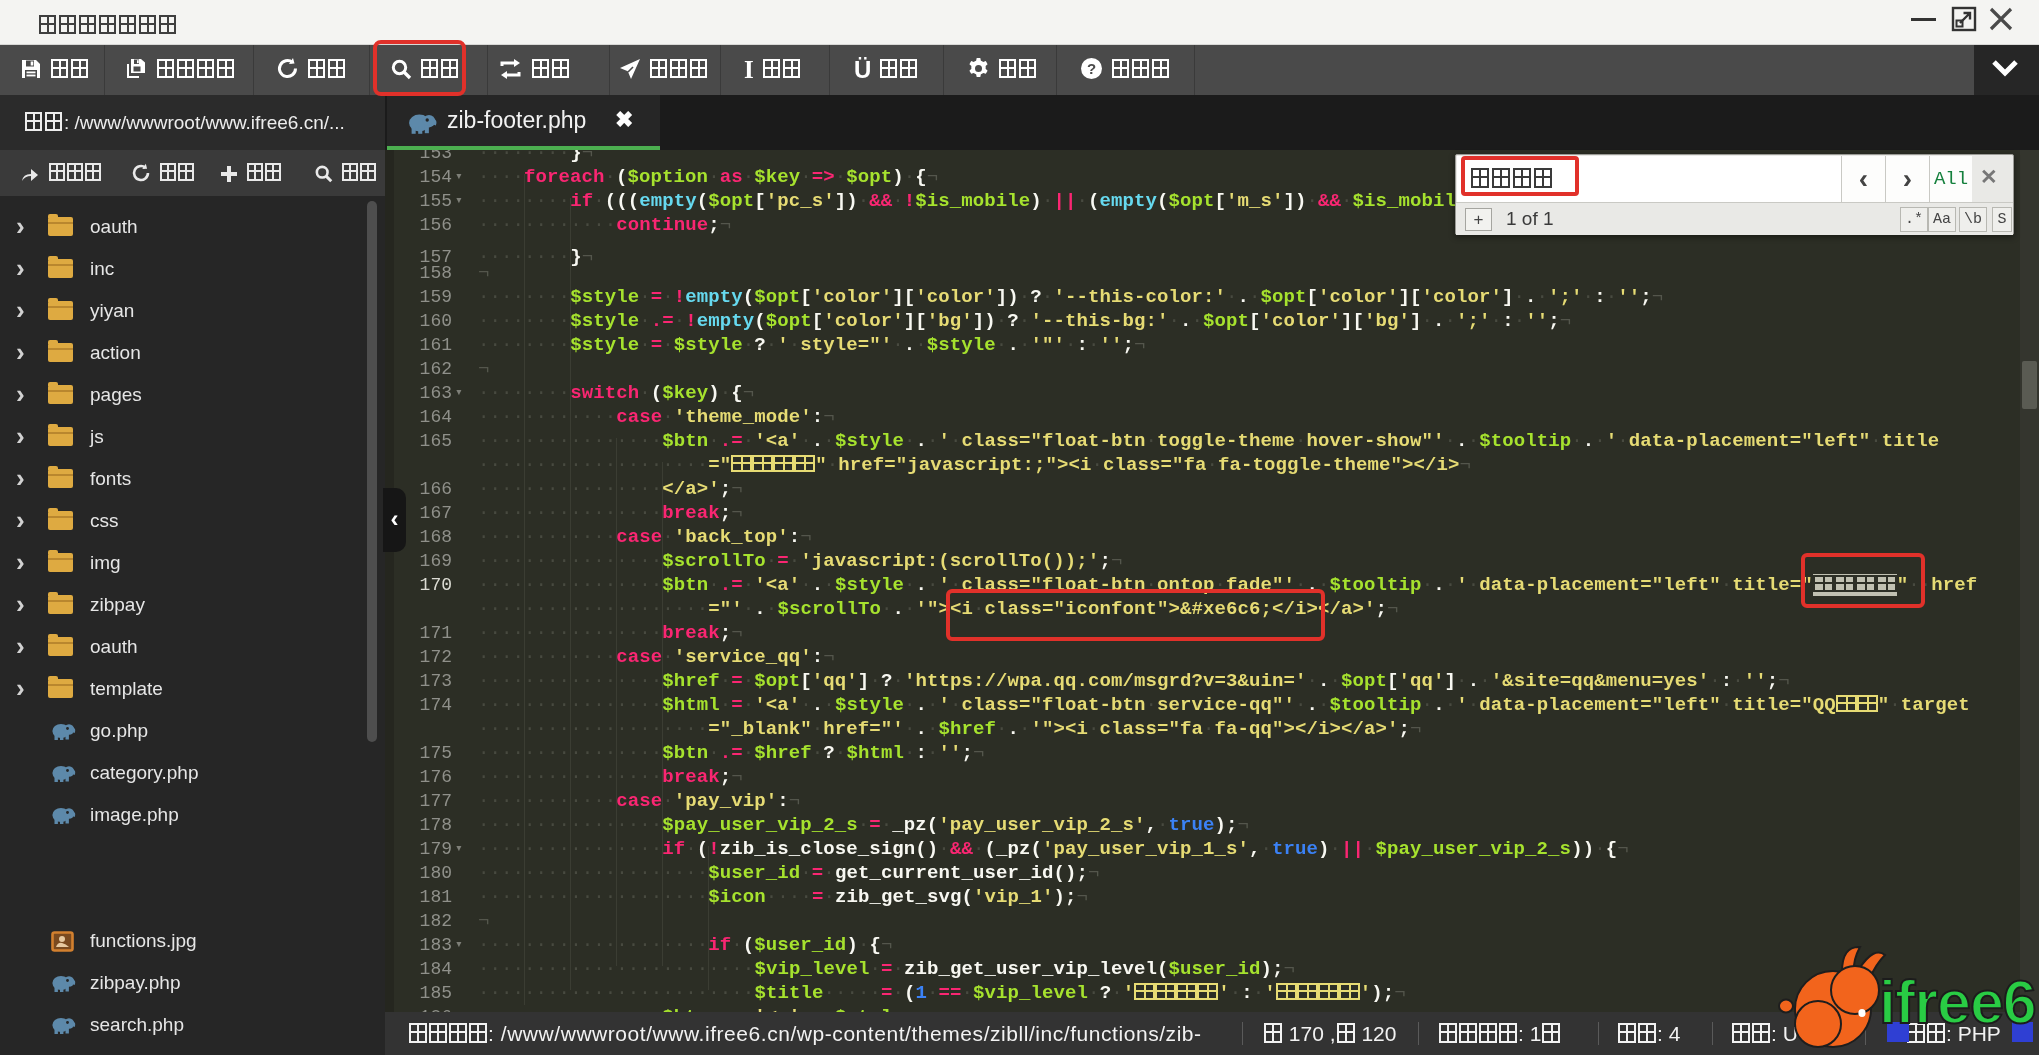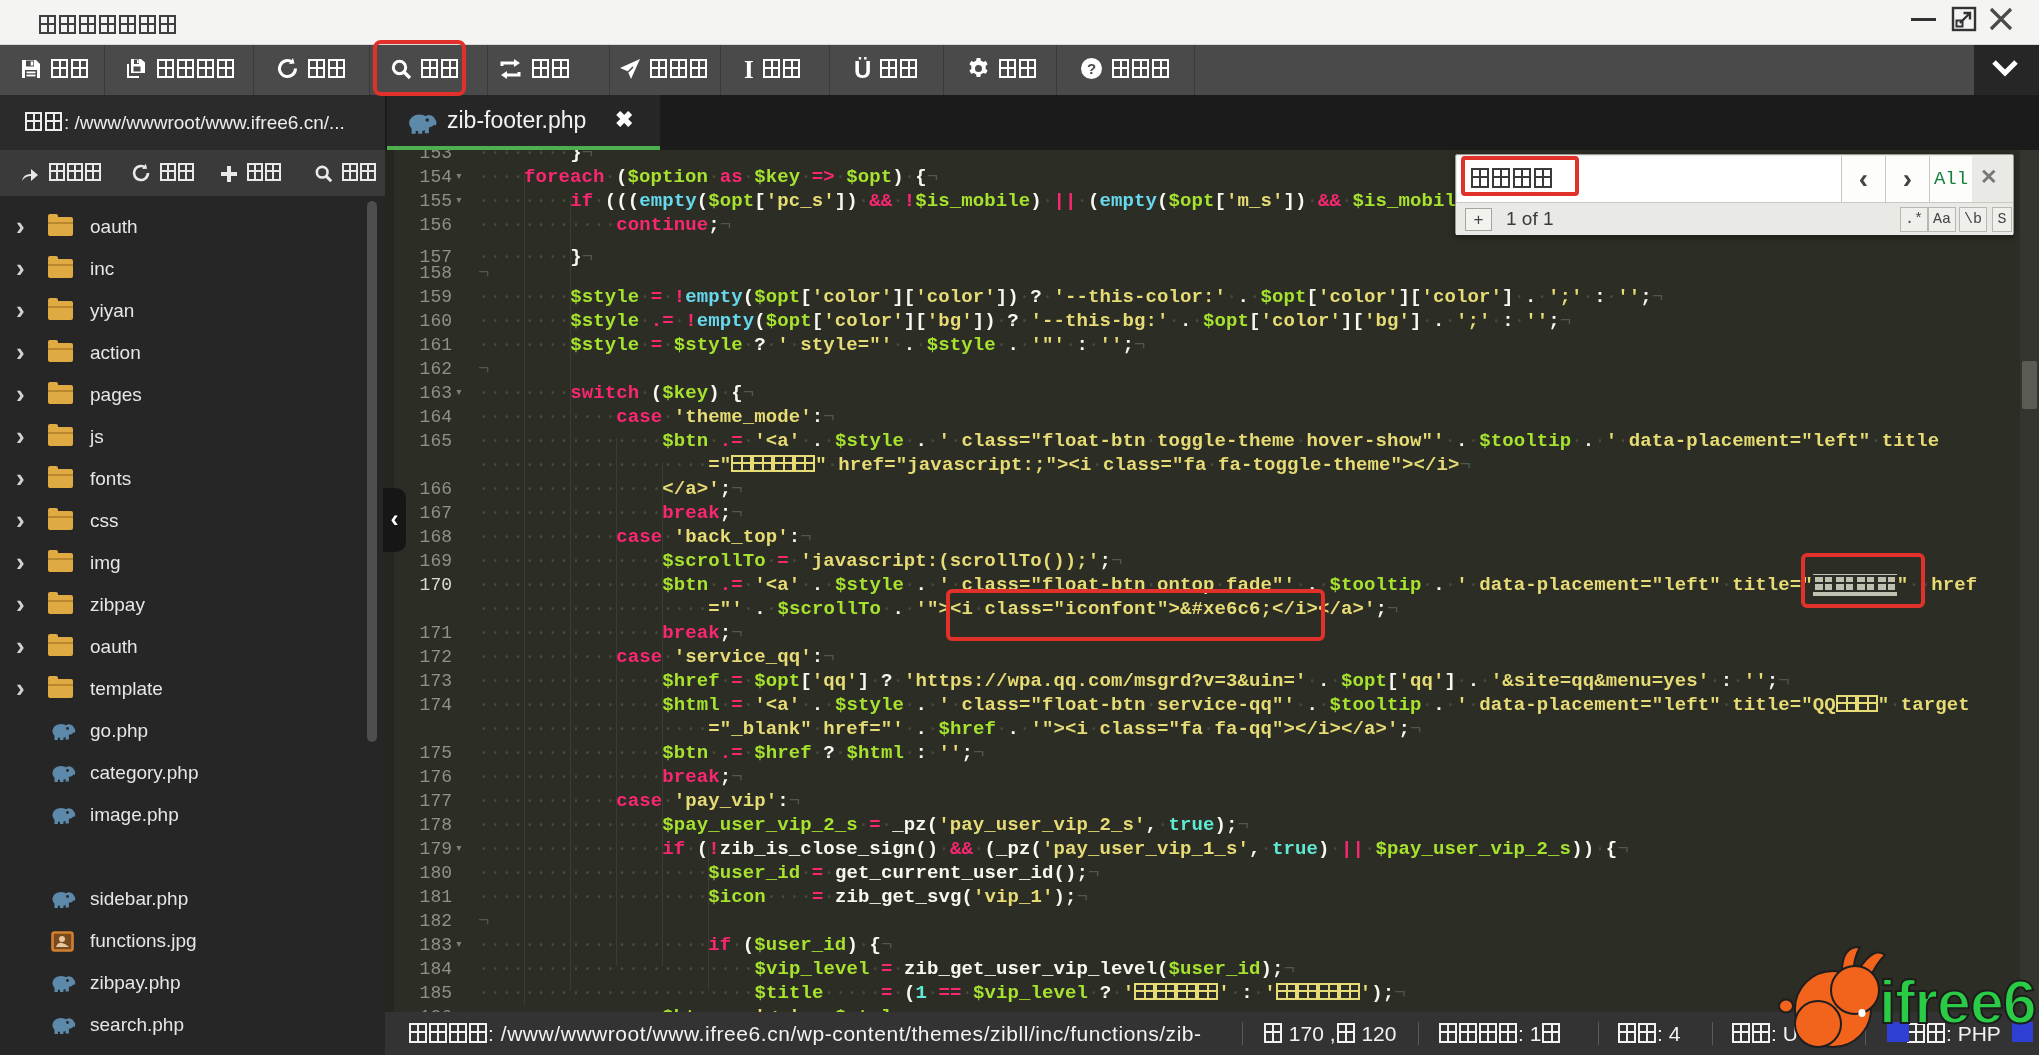--- a/index.html
+++ b/index.html
@@ -39,21 +39,21 @@
 .tl{position:absolute;left:90px;top:0}
 #treebar{position:absolute;left:367px;top:201px;width:10px;height:541px;background:#4e4e4e;border-radius:5px}
 #handle{position:absolute;left:383px;top:488px;width:23px;height:64px;background:#161616;border-radius:0 10px 10px 0;color:#fff;font-size:24px;font-weight:700;line-height:62px;text-align:center}
 
 #editor{position:absolute;left:385px;top:150px;width:1654px;height:862px;background:#2c2e25;overflow:hidden}
 .row{position:absolute;left:0;width:1654px;height:24px;font-family:"Liberation Mono",monospace;font-weight:700;font-size:19px;line-height:24px;letter-spacing:.1px;white-space:pre}
 .row .ln{position:absolute;left:0;top:0;width:67px;text-align:right;color:#8f908a;font-weight:400;font-size:18px;letter-spacing:0;font-style:normal}
 .row .ln.cur{color:#dcdcd4}
 .row .fd{position:absolute;left:70px;top:0;color:#7e7f78;font-size:13px;font-style:normal}
 .row .ct{position:absolute;left:93px;top:0}
-.k{color:#f92672}.v{color:#a6e22e}.s{color:#e6db74}.w{color:#f8f8f2}.f{color:#66d9ef}.p{color:#5eead4}
+.k{color:#f92672}.v{color:#a6e22e}.s{color:#e6db74}.w{color:#f8f8f2}.f{color:#66d9ef}.p{color:#3b82f6}
 .d{color:#484a40}.n{color:#54564c;font-weight:400}
 .m{background:#c1c1b2;color:#2d2f26}
 b{font-weight:700;font-style:normal}b.d,b.n{font-weight:400}
 .ig{position:absolute;width:1px;background:#3b3d33}
 #vsb{position:absolute;left:2020px;top:150px;width:19px;height:862px;background:#34352e}
 #vsbt{position:absolute;left:2022px;top:361px;width:15px;height:48px;background:#5a5b53;border-radius:2px}
 
 #spanel{position:absolute;left:1455px;top:154px;width:559px;height:81px;background:#e9e9e6;border:1px solid #9a9a95;border-radius:2px;box-shadow:0 2px 6px rgba(0,0,0,.45)}
 #sinput{position:absolute;left:1px;top:1px;width:384px;height:46px;background:#fff}
 #sintext{position:absolute;left:14px;top:12px;font-size:20px;color:#3a3a3a}
@@ -276,34 +276,20 @@
           <ellipse cx="10" cy="10" rx="8.6" ry="7"></ellipse>
           <circle cx="18" cy="8.5" r="5.2"></circle>
           <path d="M21.5 6q4 1.5 2.2 6l-2-.7q1.3-3-1-4.2z"></path>
           <rect x="3.5" y="13" width="3.4" height="6"></rect>
           <rect x="9" y="13" width="3.4" height="6"></rect>
           <rect x="14.5" y="12" width="3.4" height="6.5"></rect>
           <circle cx="16.5" cy="7.5" r="1.4" fill="#262626"></circle>
         </g>
       </svg>
       <span class="tl">image.php</span>
-    </div>
-<div class="ti" style="top:682px">
-      <svg class="fic" width="26" height="20" viewBox="0 0 26 20">
-        <g fill="#5d89aa">
-          <ellipse cx="10" cy="10" rx="8.6" ry="7"></ellipse>
-          <circle cx="18" cy="8.5" r="5.2"></circle>
-          <path d="M21.5 6q4 1.5 2.2 6l-2-.7q1.3-3-1-4.2z"></path>
-          <rect x="3.5" y="13" width="3.4" height="6"></rect>
-          <rect x="9" y="13" width="3.4" height="6"></rect>
-          <rect x="14.5" y="12" width="3.4" height="6.5"></rect>
-          <circle cx="16.5" cy="7.5" r="1.4" fill="#262626"></circle>
-        </g>
-      </svg>
-      <span class="tl">sidebar.php</span>
     </div>
 <div class="ti" style="top:724px">
       <svg class="fic" width="23" height="21" viewBox="0 0 23 21">
         <rect x="1.5" y="1.5" width="20" height="18" rx="2" fill="#7a4a1f" stroke="#d2802f" stroke-width="2.6"></rect>
         <circle cx="11" cy="8" r="3" fill="#e6c9a0"></circle>
         <path d="M5 16q2-5 6-4t7 4z" fill="#e6c9a0"></path>
       </svg>
       <span class="tl">functions.jpg</span>
     </div>
 <div class="ti" style="top:766px">

